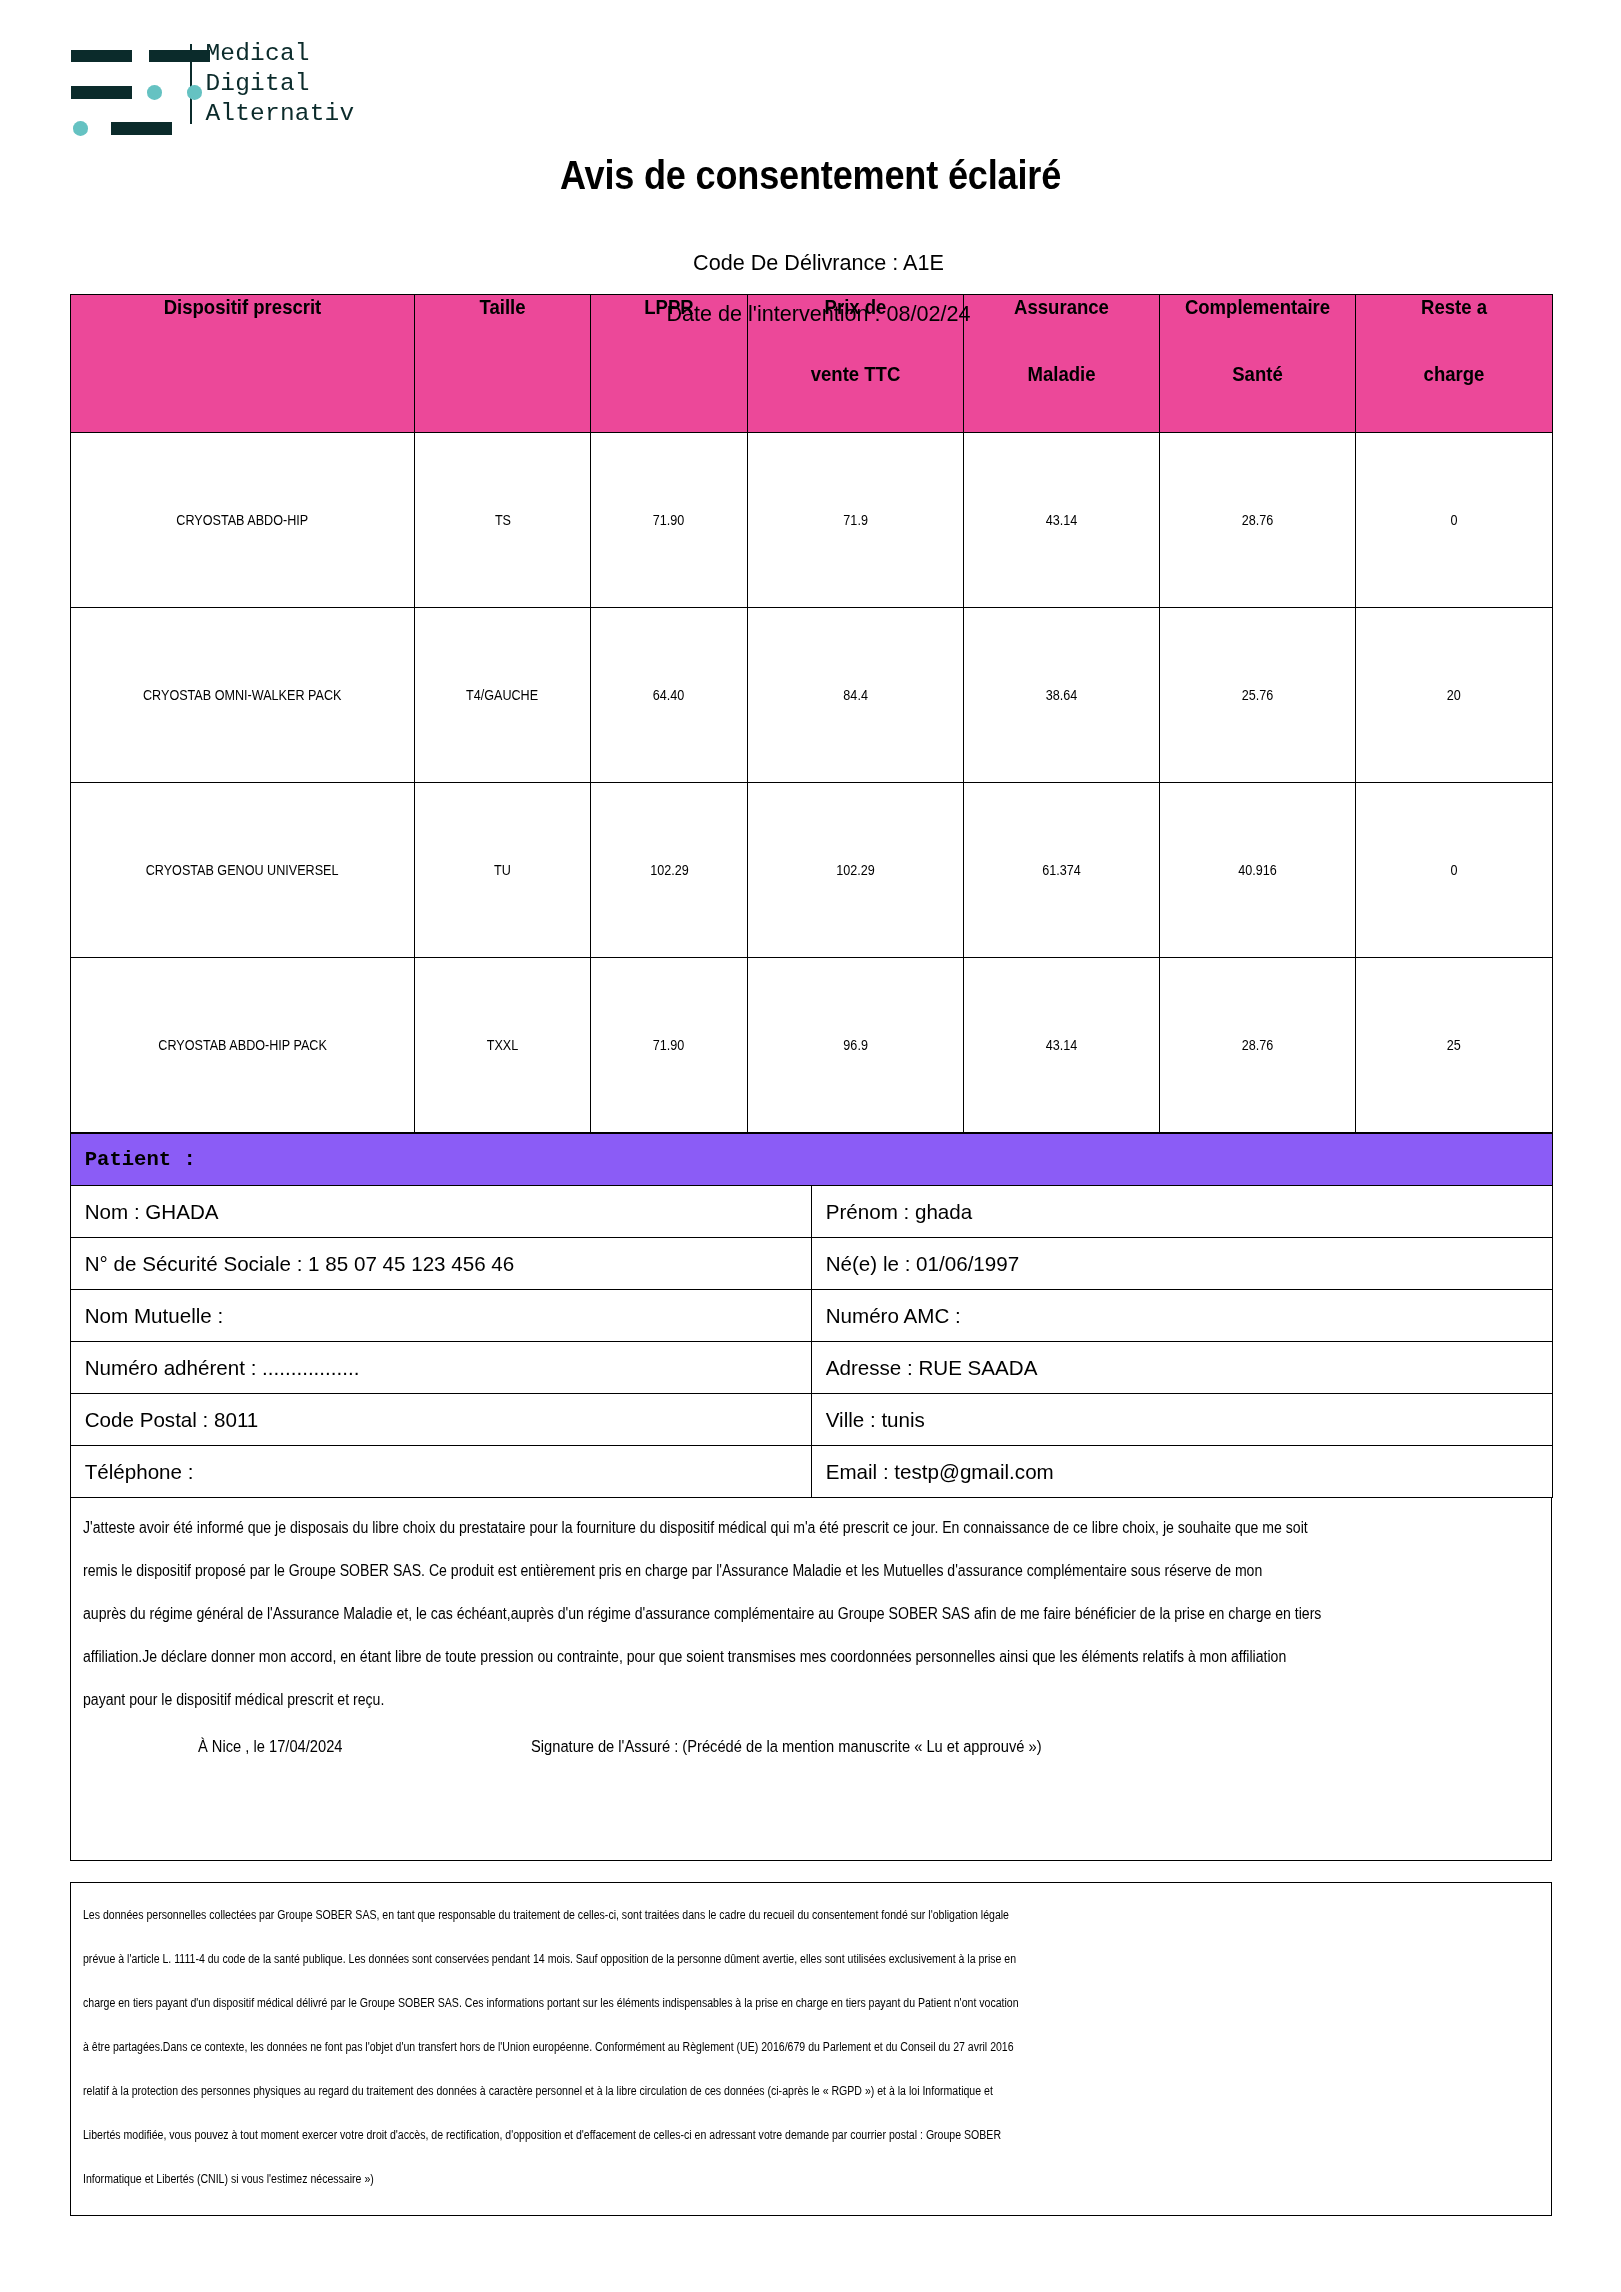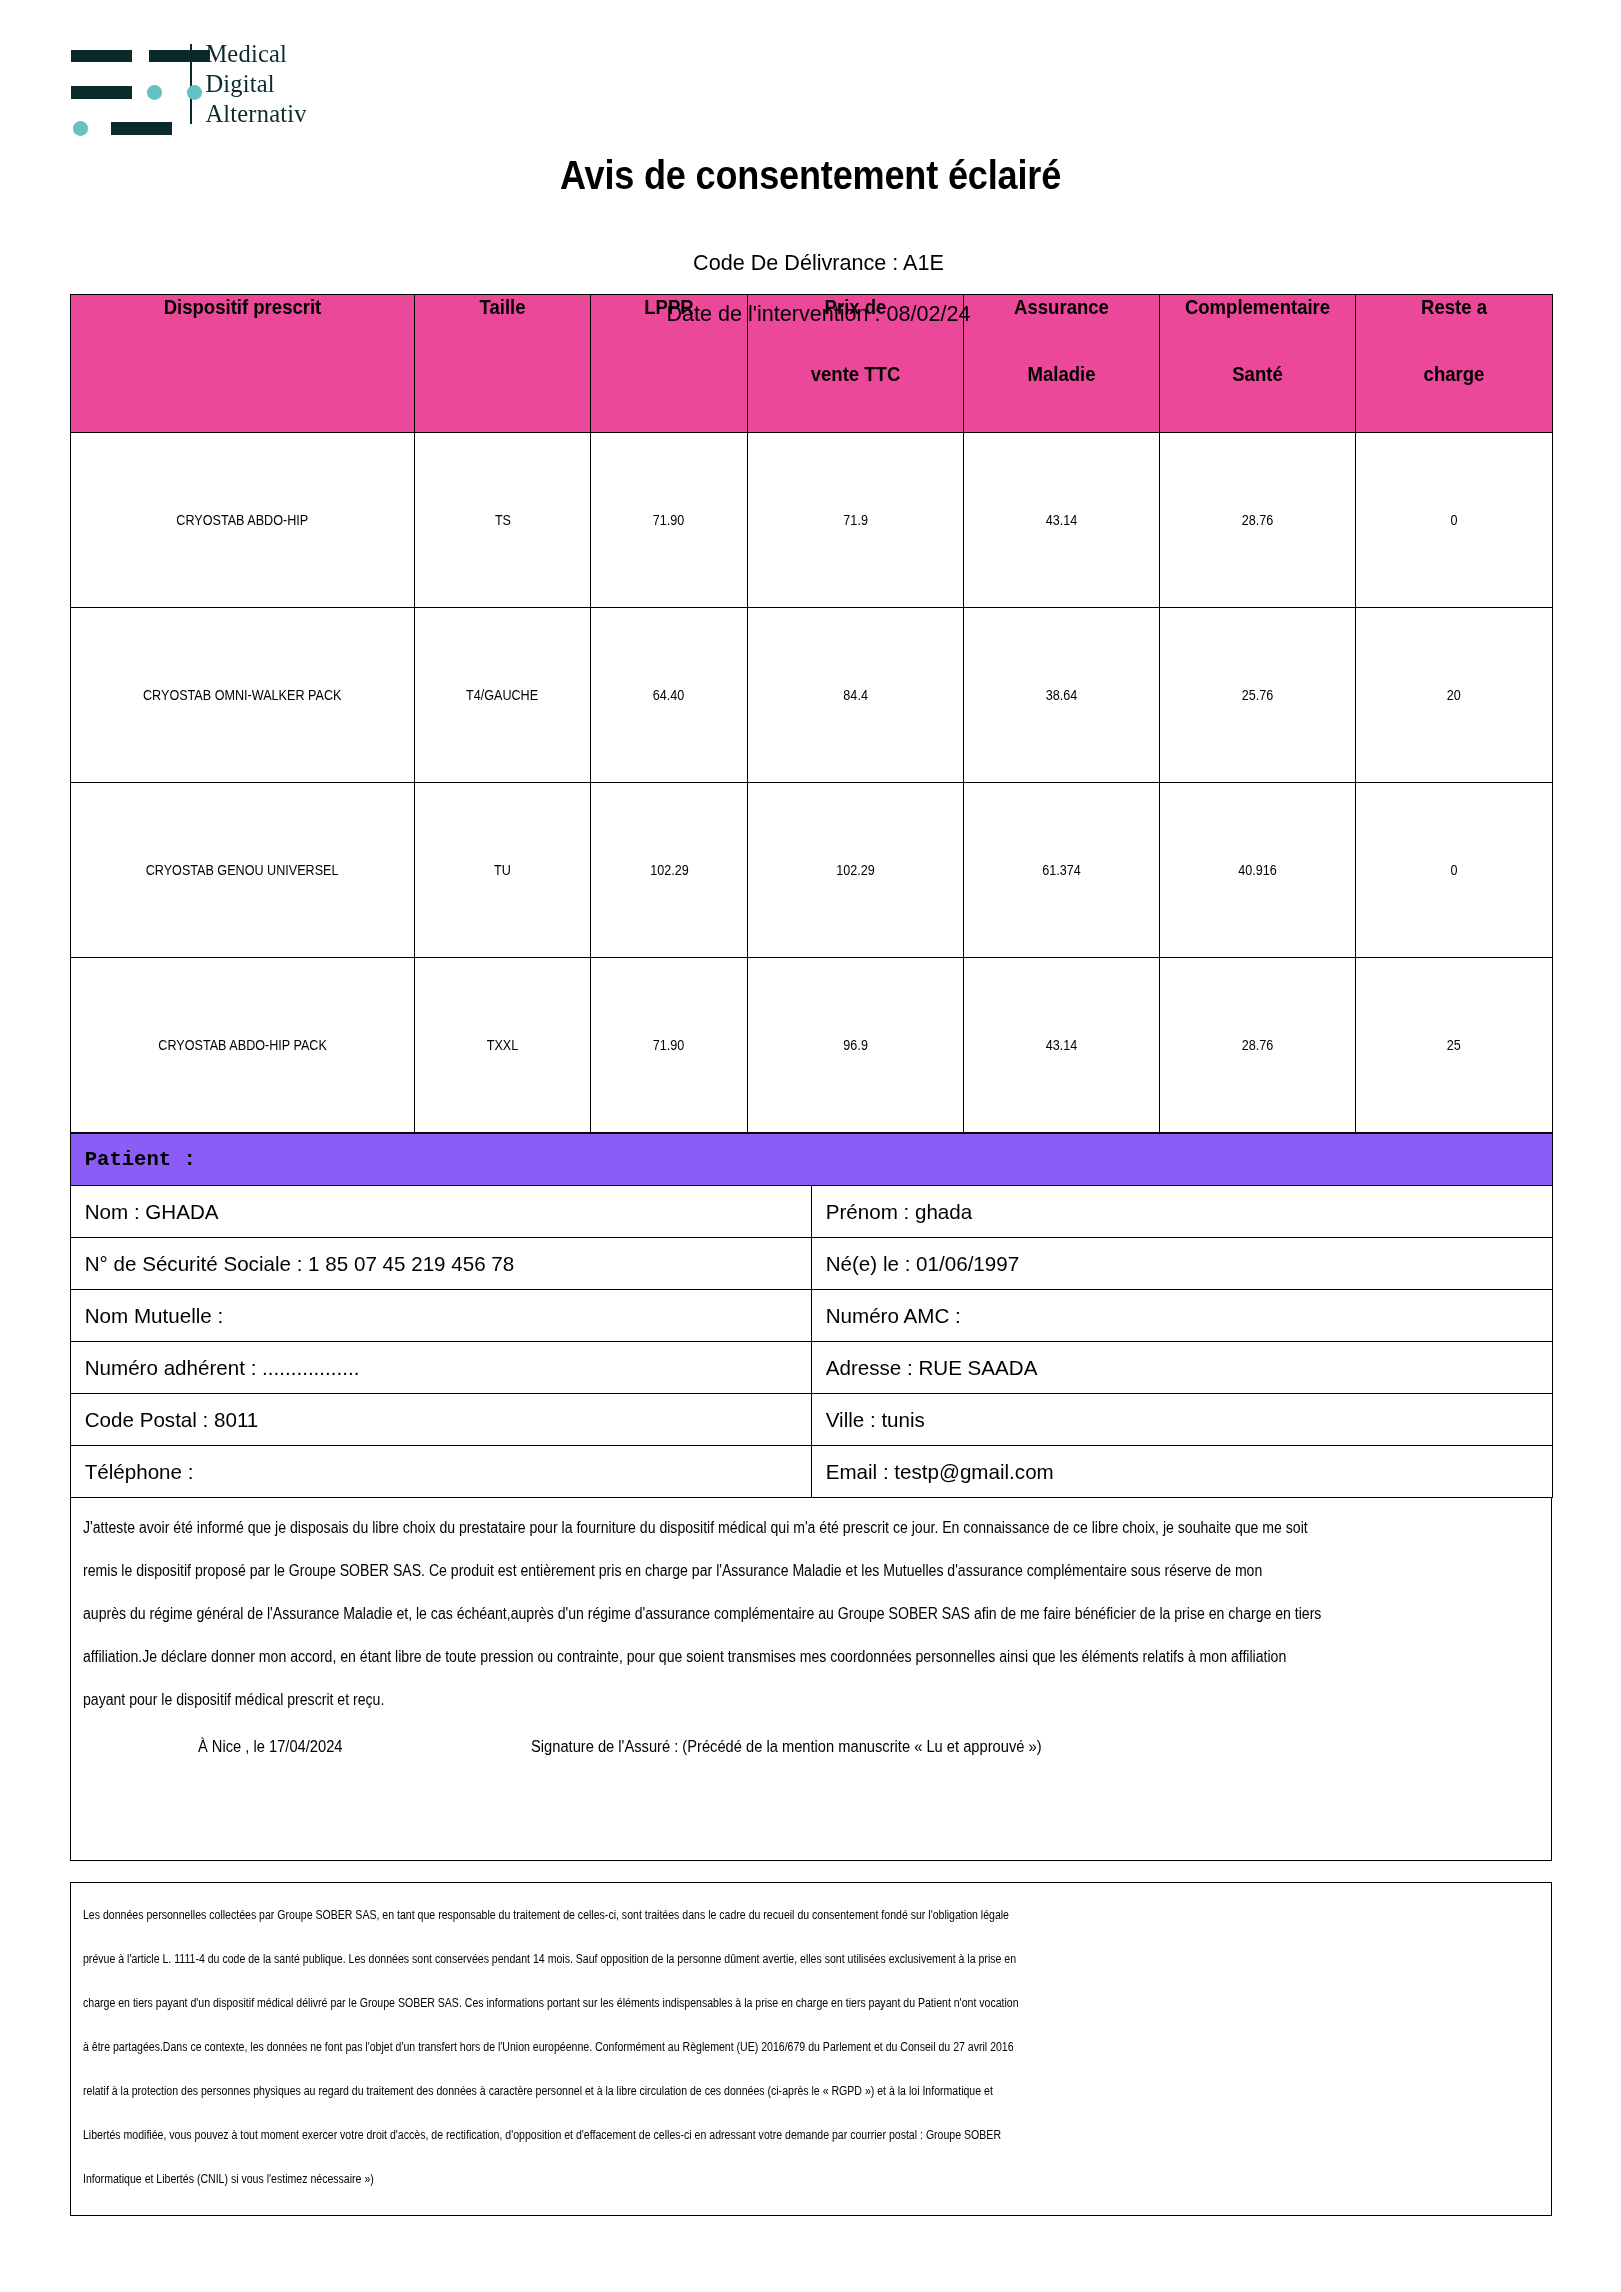--- a/index.html
+++ b/index.html
@@ -11,21 +11,21 @@
   }
   .page{position:relative;width:1621px;height:2293px;overflow:hidden;background:#fff;}
 
   
   .header{position:relative;height:294px;}
   .logo{position:absolute;left:71px;top:39px;display:flex;align-items:center;}
   .logo-mark{width:103px;height:88px;position:relative;}
   .bar{position:absolute;background:#0b2b2b;height:12.7px;}
   .dot{position:absolute;background:#65c2c2;border-radius:50%;width:14.7px;height:14.7px;}
   .logo-rule{width:2px;height:80px;background:#0b2b2b;margin:0 13.7px 0 15.7px;}
-  .logo-text{font-family:Liberation Serif, serif;color:#0b2b2b;font-size:24.5px;line-height:30px;font-weight:400;letter-spacing:0.2px;}
+  .logo-text{font-family:Liberation Mono, monospace;color:#0b2b2b;font-size:24.5px;line-height:30px;font-weight:400;letter-spacing:0.2px;}
 
   .doc-title{
     position:absolute;left:0;right:0;top:152px;text-align:center;
     font-family:"Liberation Sans","DejaVu Sans",sans-serif;
     font-weight:bold;font-size:41px;letter-spacing:-0.2px;
     transform:scaleX(.88);
   }
   .sub{position:absolute;left:16px;right:0;text-align:center;font-size:21.6px;}
   .sub1{top:250px;}
   .sub2{top:301px;}
@@ -186,21 +186,21 @@
       <tr>
         <td class="ptitle" colspan="2">Patient :</td>
       </tr>
     </tbody>
     <tbody id="patient-rows">
         <tr>
           <td>Nom : GHADA</td>
           <td>Prénom : ghada</td>
         </tr>
         <tr>
-          <td>N° de Sécurité Sociale : 1 85 07 45 219 456 78</td>
+          <td>N° de Sécurité Sociale : 1 85 07 45 123 456 46</td>
           <td>Né(e) le : 01/06/1997</td>
         </tr>
         <tr>
           <td>Nom Mutuelle :</td>
           <td>Numéro AMC :</td>
         </tr>
         <tr>
           <td>Numéro adhérent : .................</td>
           <td>Adresse : RUE SAADA</td>
         </tr>

